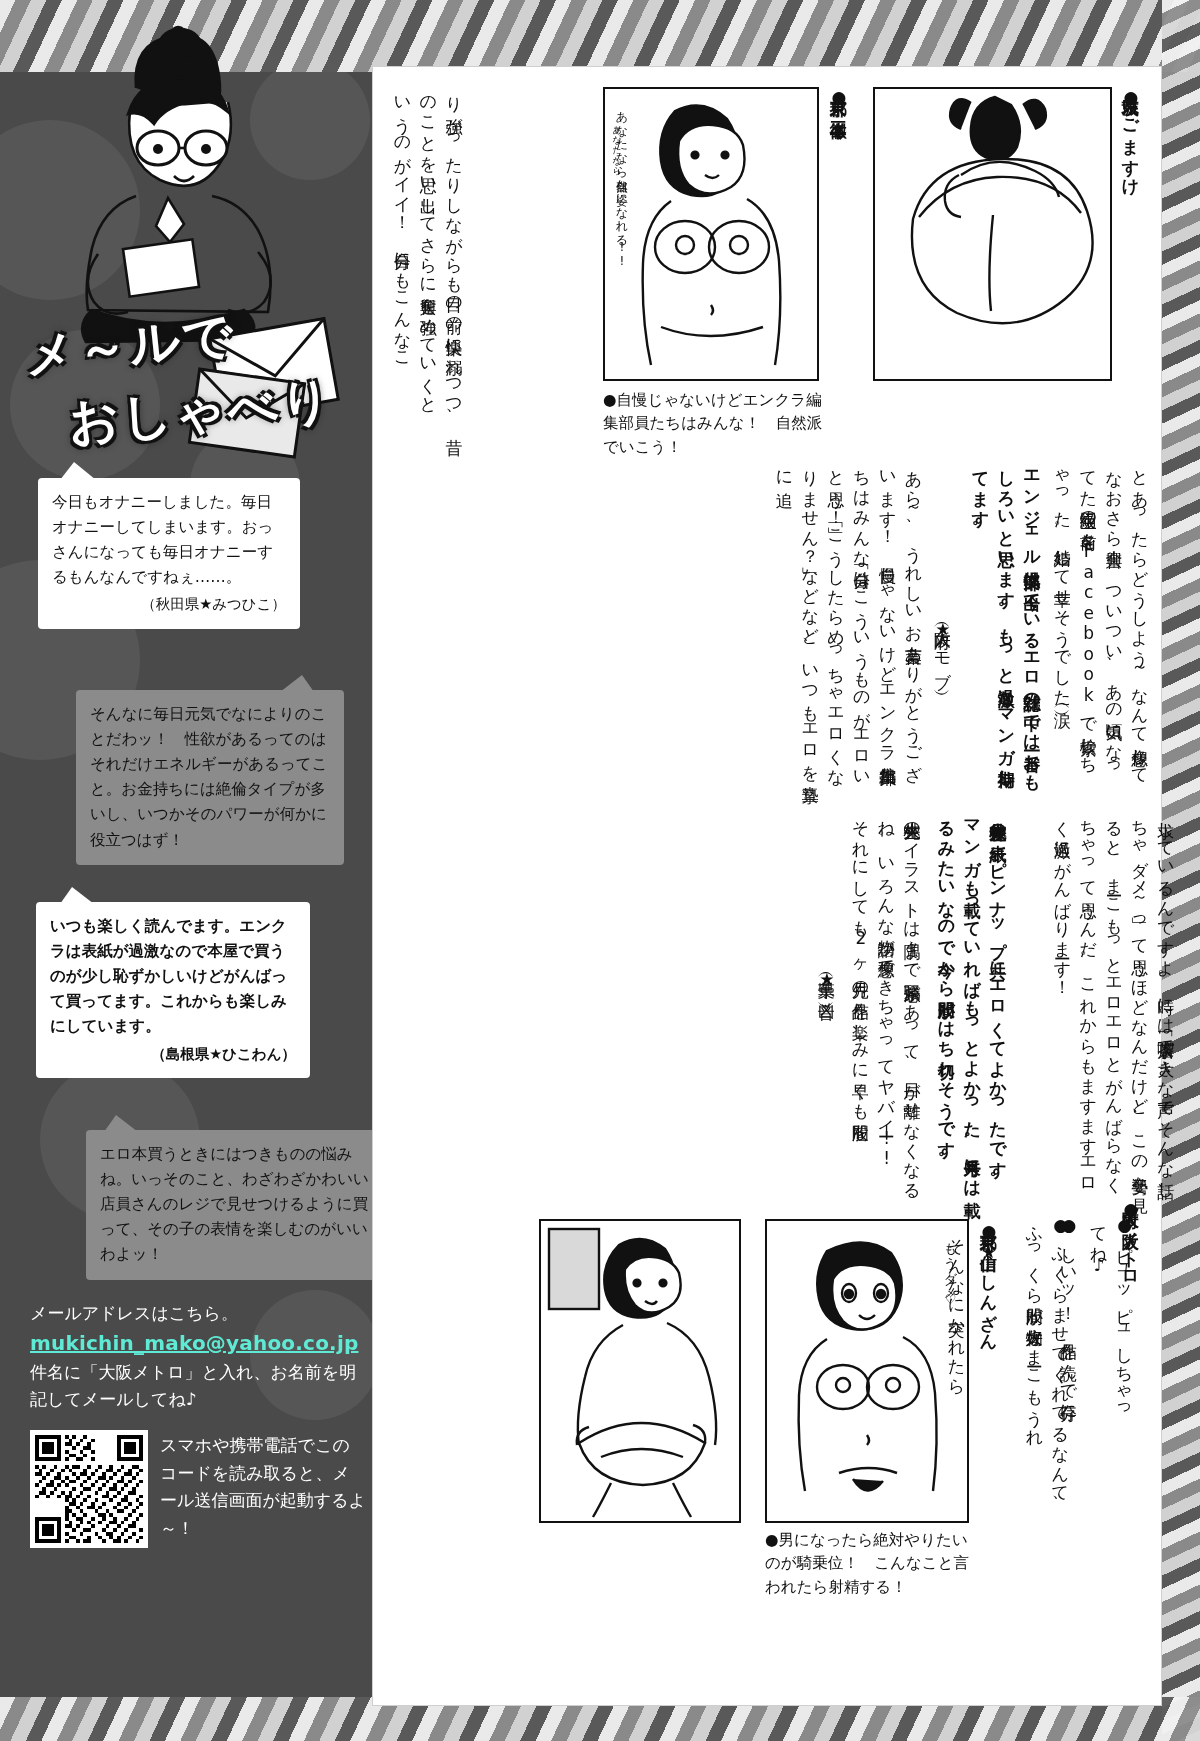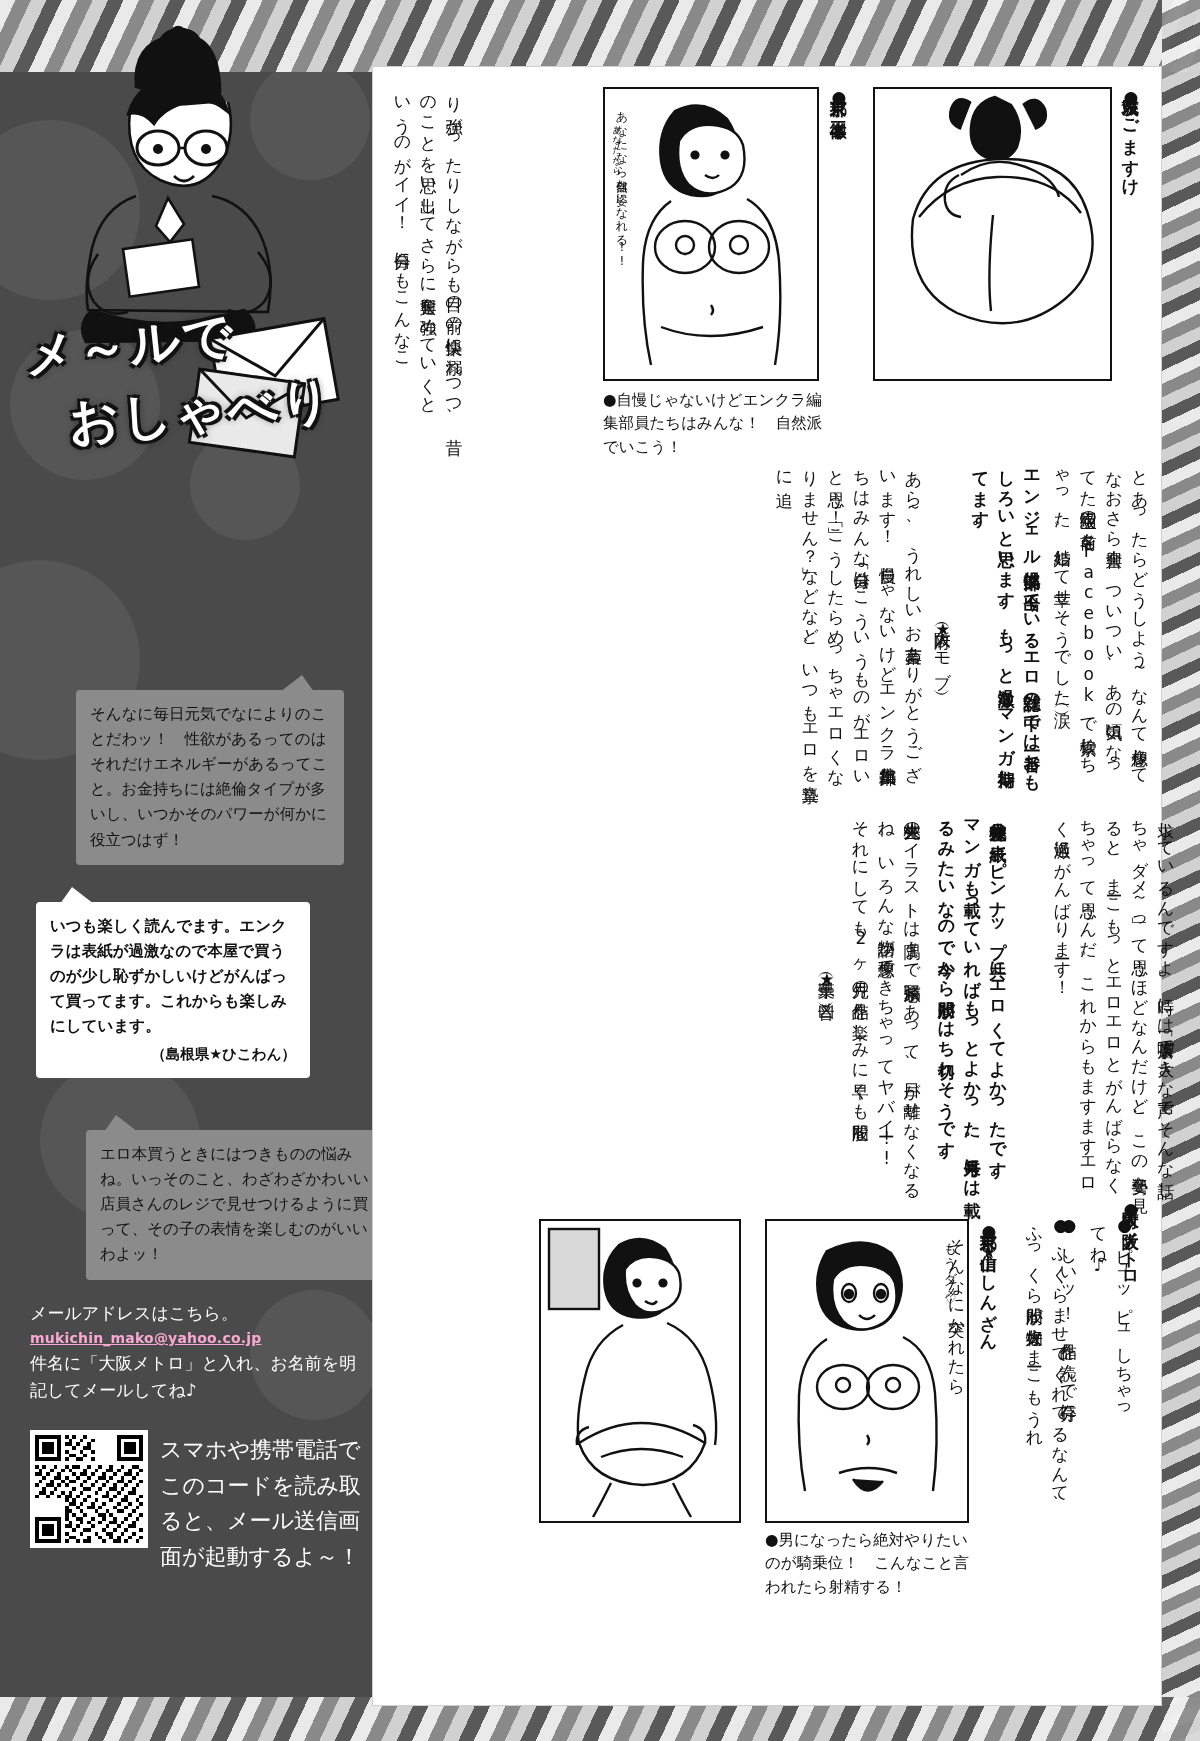--- a/index.html
+++ b/index.html
@@ -73,25 +73,25 @@
   .b1{left:38px;top:478px;width:262px;border-radius:4px;}
   .b1 .tail{left:22px;top:-16px;border-left:14px solid transparent;border-right:22px solid transparent;border-bottom:18px solid #fff;}
   .b2{left:76px;top:690px;width:268px;border-radius:4px;}
   .b2 .tail{right:30px;top:-15px;border-left:22px solid transparent;border-right:12px solid transparent;border-bottom:17px solid #8b8b8b;}
   .b3{left:36px;top:902px;width:274px;border-radius:4px;font-weight:bold;}
   .b3 .tail{left:24px;top:-15px;border-left:12px solid transparent;border-right:22px solid transparent;border-bottom:17px solid #fff;}
   .b4{left:86px;top:1130px;width:306px;border-radius:4px;}
   .b4 .tail{left:18px;top:-15px;border-left:12px solid transparent;border-right:22px solid transparent;border-bottom:17px solid #8b8b8b;}
 
   .mail-block{position:absolute;left:30px;top:1300px;width:330px;color:#fff;font-size:17px;line-height:1.6;}
-  .mail-addr{color:#f9a8d4;font-weight:bold;font-size:14px;letter-spacing:.2px;text-decoration:underline;word-break:break-all;}
+  .mail-addr{color:#5eead4;font-weight:bold;font-size:20px;letter-spacing:.2px;text-decoration:underline;word-break:break-all;}
   .qr{
     position:absolute;left:30px;top:1430px;width:118px;height:118px;background:#fff;padding:5px;box-sizing:border-box;
   }
-  .qr-note{position:absolute;left:160px;top:1432px;width:206px;color:#fff;font-size:22px;line-height:1.62;}
+  .qr-note{position:absolute;left:160px;top:1432px;width:206px;color:#fff;font-size:17px;line-height:1.62;}
 
   
   .article{
     position:absolute;left:372px;top:66px;width:790px;height:1640px;
     background:#fff;
     box-sizing:border-box;
     border:1px solid #cfcfcf;
   }
   .dotline{
     position:absolute;left:0;width:790px;height:2px;
@@ -196,20 +196,25 @@
         <path d="M2 2 L60 50 L118 2" fill="none" stroke="#111" stroke-width="3"></path>
       </svg>
       <svg class="envelope2" viewBox="0 0 110 78">
         <rect x="2" y="2" width="106" height="74" fill="#e9e9e9" stroke="#111" stroke-width="3"></rect>
         <path d="M2 2 L55 44 L108 2" fill="none" stroke="#111" stroke-width="3"></path>
       </svg>
       <div class="l1">メ～ルで</div>
       <div class="l2">おしゃべり</div>
     </div>
 
+    <div class="bubble b1">
+      <span class="tail"></span>
+      <span>今日もオナニーしました。毎日オナニーしてしまいます。おっさんになっても毎日オナニーするもんなんですねぇ……。</span>
+      <span class="sig">（秋田県★みつひこ）</span>
+    </div>
 
     <div class="bubble dark b2">
       <span class="tail"></span>
       <span>そんなに毎日元気でなによりのことだわッ！　性欲があるってのはそれだけエネルギーがあるってこと。お金持ちには絶倫タイプが多いし、いつかそのパワーが何かに役立つはず！</span>
     </div>
 
     <div class="bubble b3">
       <span class="tail"></span>
       <span>いつも楽しく読んでます。エンクラは表紙が過激なので本屋で買うのが少し恥ずかしいけどがんばって買ってます。これからも楽しみにしています。</span>
       <span class="sig">（島根県★ひこわん）</span>

